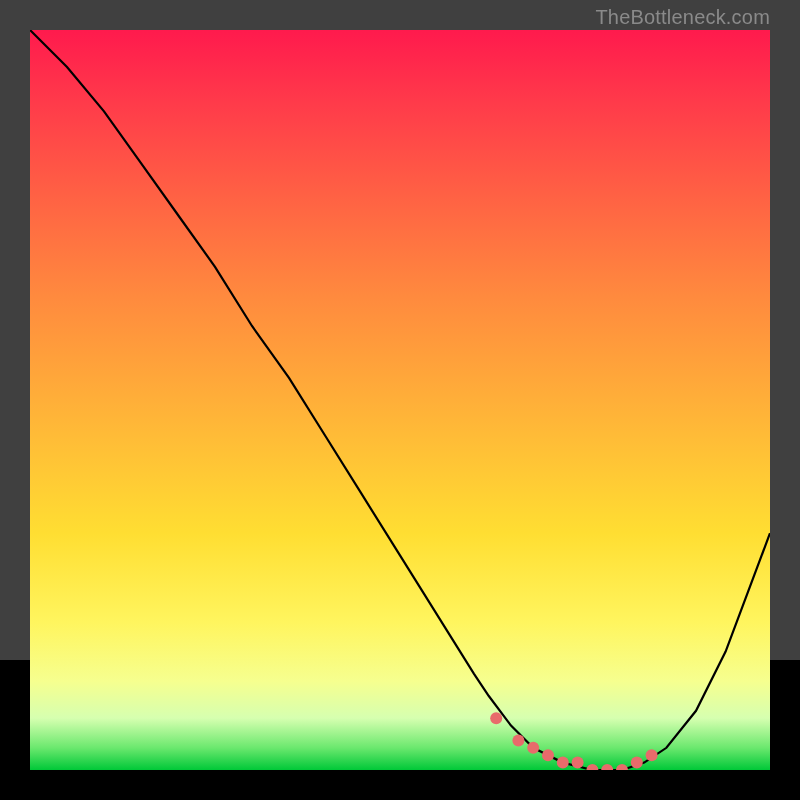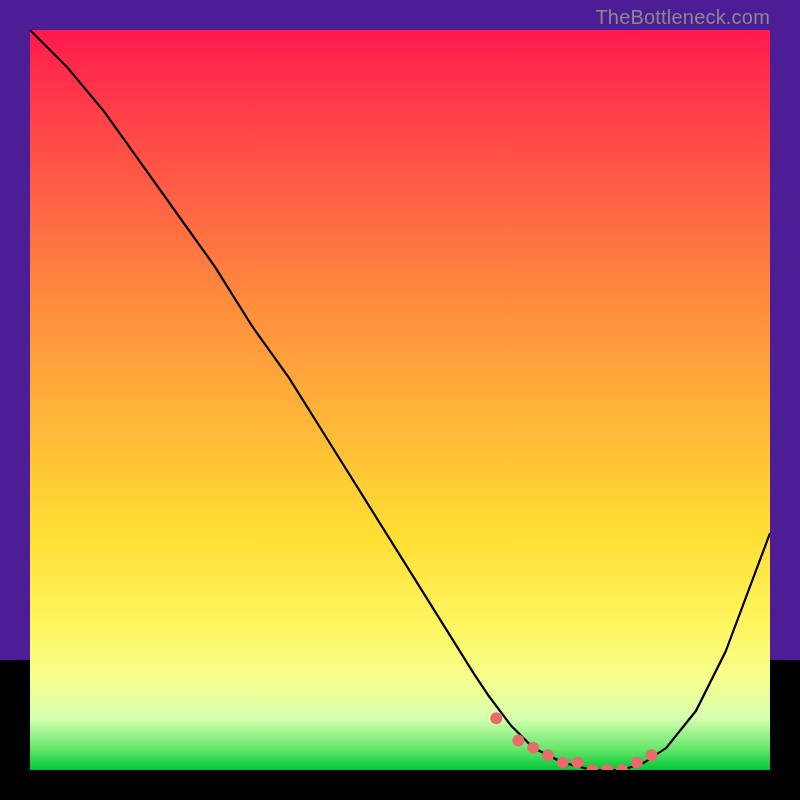--- a/index.html
+++ b/index.html
@@ -10,21 +10,21 @@
     background: #000;
     overflow: hidden;
     font-family: Arial, Helvetica, sans-serif;
   }
   .frame {
     position: absolute;
     left: 0;
     top: 0;
     width: 800px;
     height: 660px;
-    background: #4c1d95;
+    background: #404040;
   }
   .plot {
     position: absolute;
     left: 30px;
     top: 30px;
     width: 740px;
     height: 740px;
     
     background: linear-gradient(
       to bottom,

